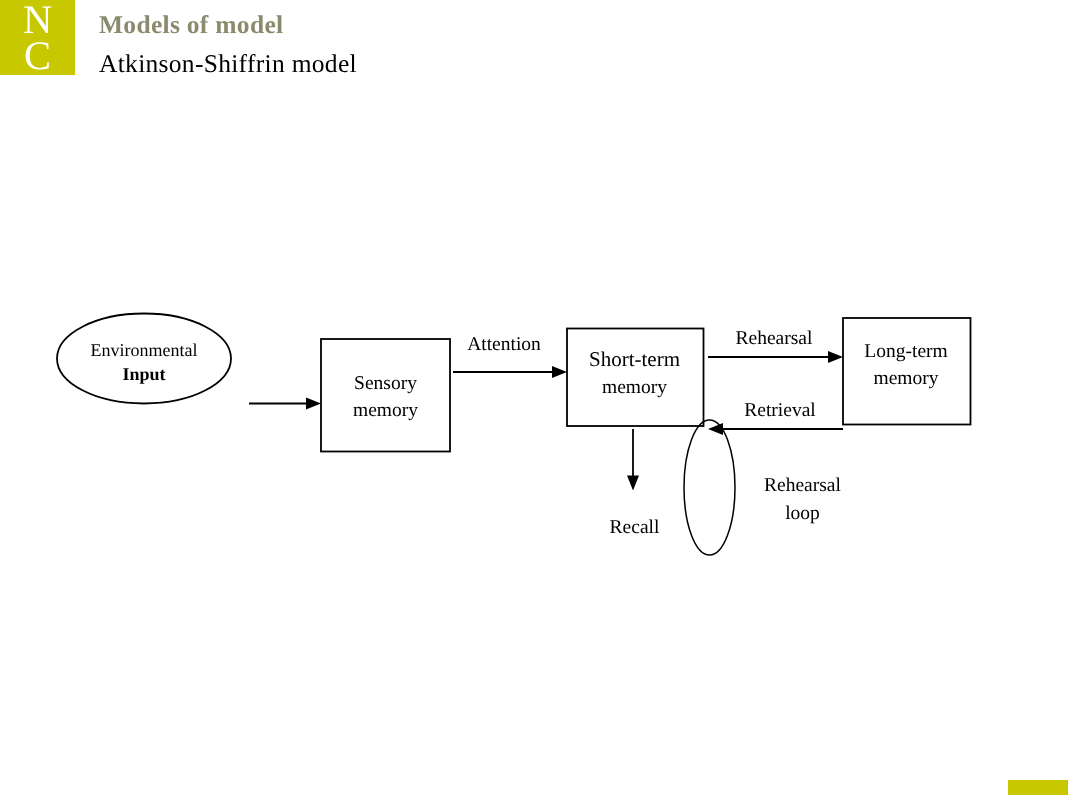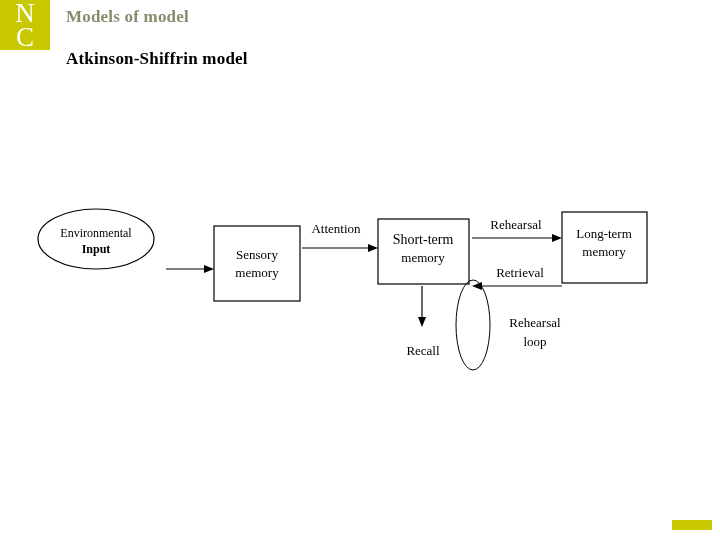--- a/index.html
+++ b/index.html
@@ -49,24 +49,23 @@
     font-weight: bold;
     color: #8a8a6e;
     letter-spacing: 0.2px;
   }
   .header-subtitle {
     position: absolute;
     left: 66px;
     top: 33px;
     font-family: "Liberation Serif", serif;
     font-size: 17px;
-    font-weight: bold;
+    font-weight: normal;
     color: #000000;
     letter-spacing: 0.2px;
-    margin-top: 16px;
   }
 
   
   .footer-accent {
     position: absolute;
     left: 672px;
     top: 520px;
     width: 40px;
     height: 10px;
     background: #c8c800;

